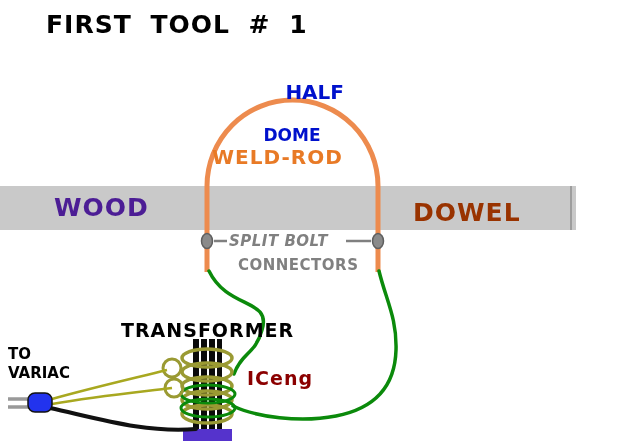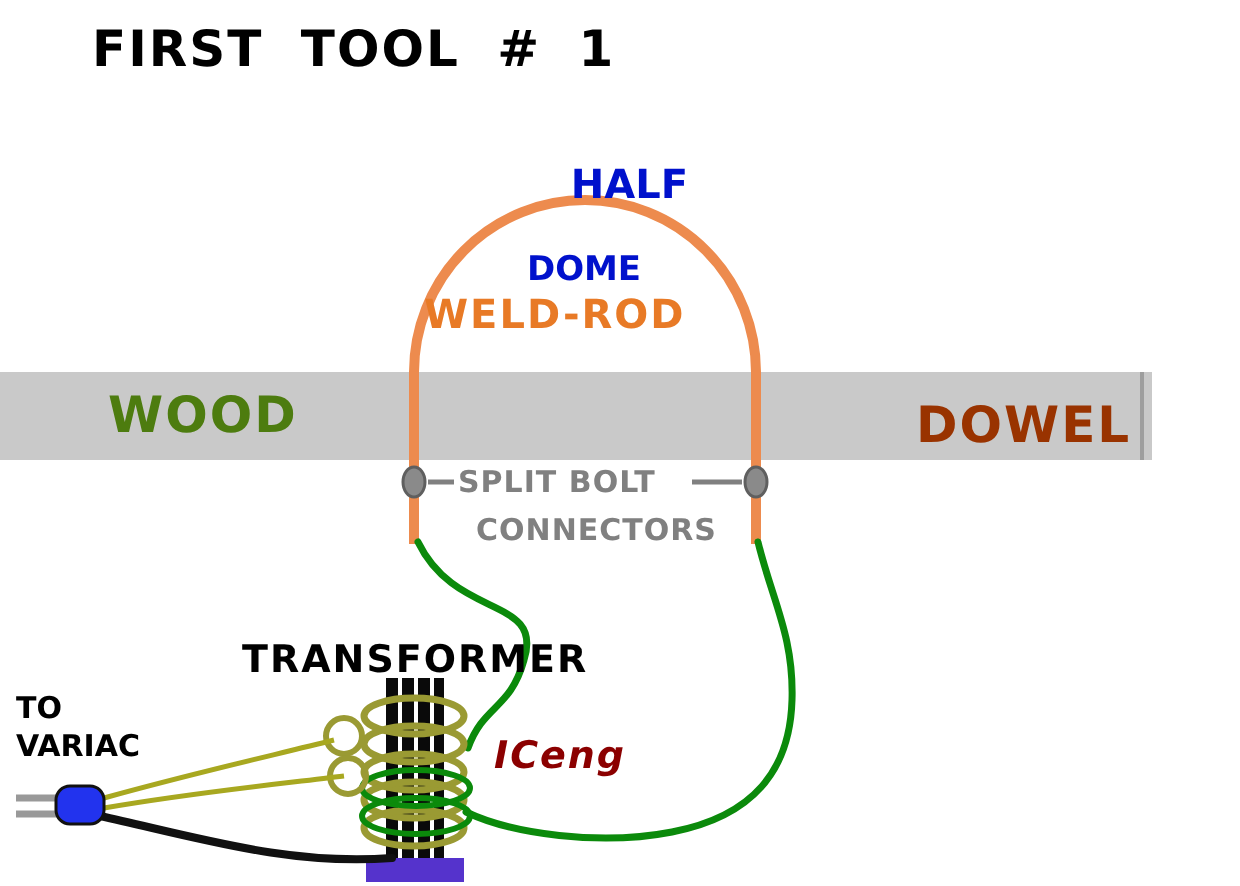--- a/index.html
+++ b/index.html
@@ -13,27 +13,27 @@
   .stage svg{position:absolute;left:0;top:0;}
   .lbl{position:absolute;white-space:nowrap;font-weight:bold;}
   .title{
     left:46px;top:10px;
     font-size:25px;color:#000;
     letter-spacing:1px;word-spacing:9px;
   }
   .lbl-half{left:240px;top:80px;width:104px;text-align:right;font-size:20px;color:#0011CC;}
   .lbl-dome{left:240px;top:112px;width:104px;text-align:center;font-size:17px;color:#0011CC;margin-top:13px;}
   .lbl-weldrod{left:212px;top:145px;width:166px;text-align:left;font-size:20px;color:#E87A26;letter-spacing:1px;}
-  .lbl-wood{left:54px;top:193px;font-size:25px;color:#4d7c0f;letter-spacing:1px;}
-  .lbl-dowel{left:413px;top:198px;font-size:25px;color:#993300;letter-spacing:1px;margin-left:45px;}
-  .lbl-splitbolt{left:229px;top:232px;font-size:15px;color:#808080;letter-spacing:0.5px;}
+  .lbl-wood{left:54px;top:193px;font-size:25px;color:#4c1d95;letter-spacing:1px;}
+  .lbl-dowel{left:413px;top:198px;font-size:25px;color:#993300;letter-spacing:1px;}
+  .lbl-splitbolt{left:229px;top:232px;font-size:15px;color:#808080;letter-spacing:0.5px;font-style:italic;}
   .lbl-connectors{left:238px;top:256px;font-size:15px;color:#808080;letter-spacing:0.5px;}
   .lbl-transformer{left:121px;top:319px;font-size:19px;color:#000;letter-spacing:1px;}
   .lbl-variac{left:8px;top:345px;font-size:15px;color:#000;line-height:19px;white-space:normal;}
-  .lbl-iceng{left:247px;top:367px;font-size:19px;color:#8B0000;font-style:italic;letter-spacing:1px;}
+  .lbl-iceng{left:247px;top:367px;font-size:19px;color:#8B0000;letter-spacing:1px;}
 </style>
 </head>
 <body>
 
 <div class="stage">
 
   <svg width="620" height="443" viewBox="0 0 620 443">
 
     <rect x="0" y="186" width="620" height="44" fill="#C9C9C9"></rect>
     <line x1="571" y1="186" x2="571" y2="230" stroke-width="2" stroke="#9E9E9E"></line>

